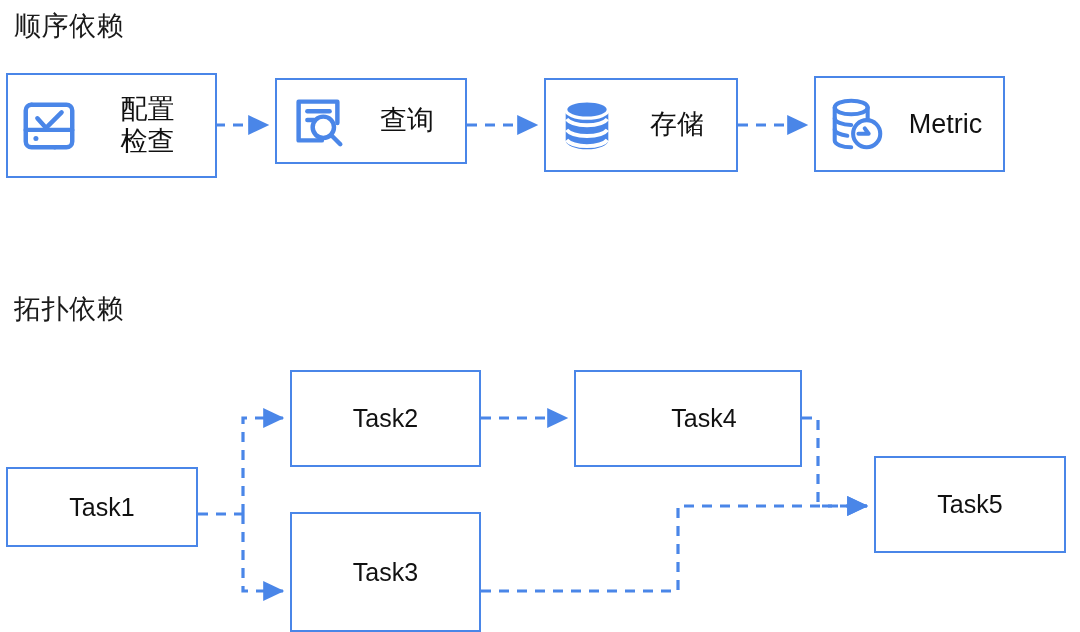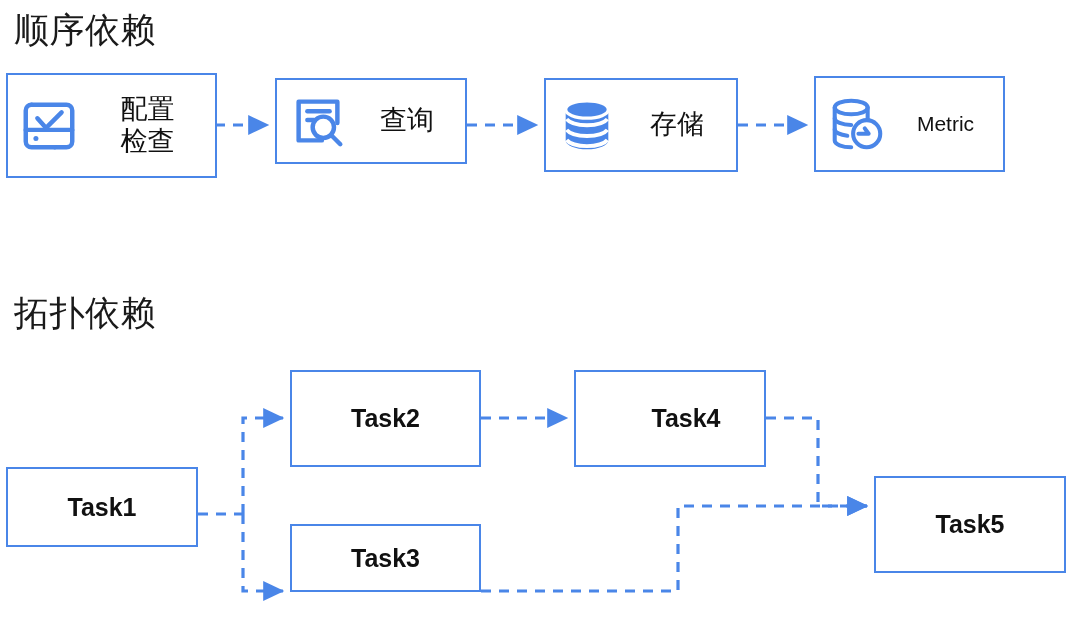--- a/index.html
+++ b/index.html
@@ -18,21 +18,21 @@
   }
   #canvas {
     position: absolute;
     left: 0; top: 0;
     width: 1080px;
     height: 632px;
   }
   .section-heading {
     position: absolute;
     font-family: "Liberation Serif", "DejaVu Serif", serif;
-    font-size: 35px;
+    font-size: 27px;
     line-height: 1;
     color: #1a1a1a;
     white-space: nowrap;
     letter-spacing: 0.5px;
   }
   #heading-sequential { left: 14px; top: 13px; }
   #heading-topological { left: 14px; top: 296px; }
 
   .node {
     position: absolute;
@@ -58,44 +58,43 @@
     font-family: "Liberation Serif", "DejaVu Serif", serif;
     font-size: 27px;
     line-height: 1.18;
     text-align: center;
     flex: 1 1 auto;
     color: #111111;
     white-space: pre-line;
   }
   .node-label-en {
     font-family: "Liberation Sans", "DejaVu Sans", sans-serif;
-    font-size: 21px;
+    font-size: 27px;
     text-align: center;
     flex: 1 1 auto;
     color: #111111;
   }
   .task-label {
     font-family: "Liberation Sans", "DejaVu Sans", sans-serif;
     font-size: 25px;
     color: #111111;
-    font-weight: bold;
   }
 
   
   #node-config-check { left: 6px;   top: 73px;  width: 211px; height: 105px; }
   #node-query        { left: 275px; top: 78px;  width: 192px; height: 86px;  }
   #node-storage      { left: 544px; top: 78px;  width: 194px; height: 94px;  }
   #node-metric       { left: 814px; top: 76px;  width: 191px; height: 96px;  }
 
   
   #node-task1 { left: 6px;   top: 467px; width: 192px; height: 80px; }
   #node-task2 { left: 290px; top: 370px; width: 191px; height: 97px; }
-  #node-task3 { left: 290px; top: 512px; width: 191px; height: 68px; margin-top: 12px; }
-  #node-task4 { left: 574px; top: 370px; width: 192px; height: 97px; padding-left: 32px; }
-  #node-task5 { left: 874px; top: 456px; width: 192px; height: 97px; margin-top: 20px; }
+  #node-task3 { left: 290px; top: 512px; width: 191px; height: 120px; }
+  #node-task4 { left: 574px; top: 370px; width: 228px; height: 97px; padding-left: 32px; }
+  #node-task5 { left: 874px; top: 456px; width: 192px; height: 97px; }
 </style>
 </head>
 <body>
 
 <svg id="canvas" viewBox="0 0 1080 632" xmlns="http://www.w3.org/2000/svg">
   <defs>
     <marker id="arrow" markerWidth="7" markerHeight="7" refX="6.2" refY="3.5" orient="auto" markerUnits="strokeWidth">
       <path d="M0,0.4 L6.6,3.5 L0,6.6 Z" fill="#4a86e8"></path>
     </marker>
   </defs>

